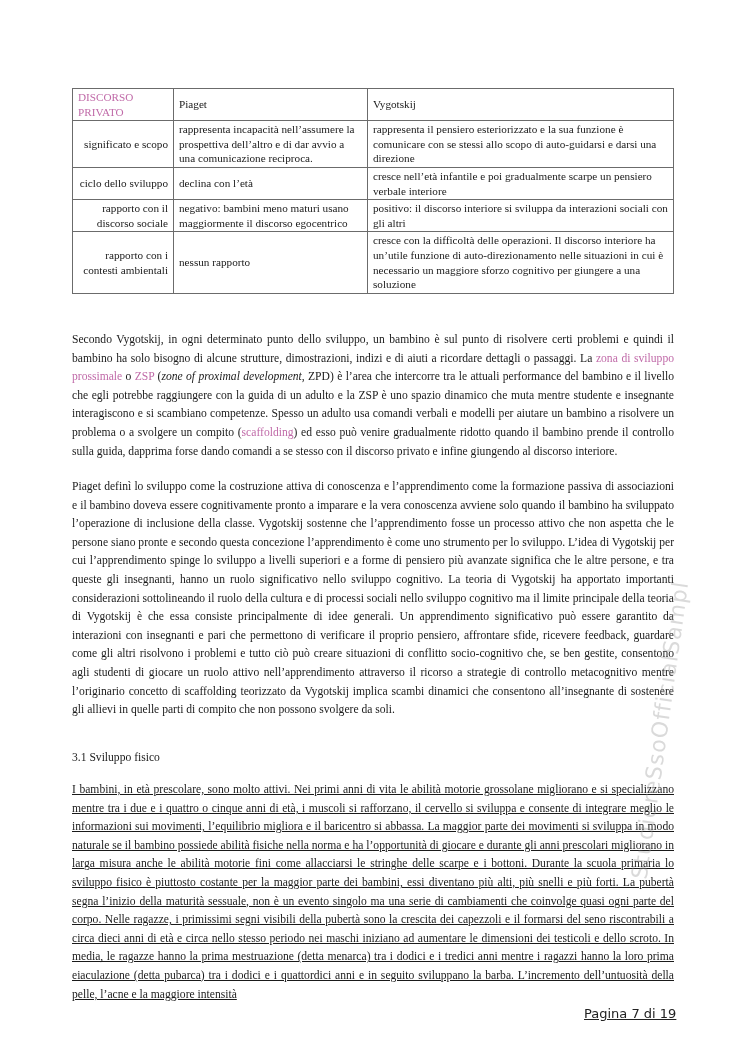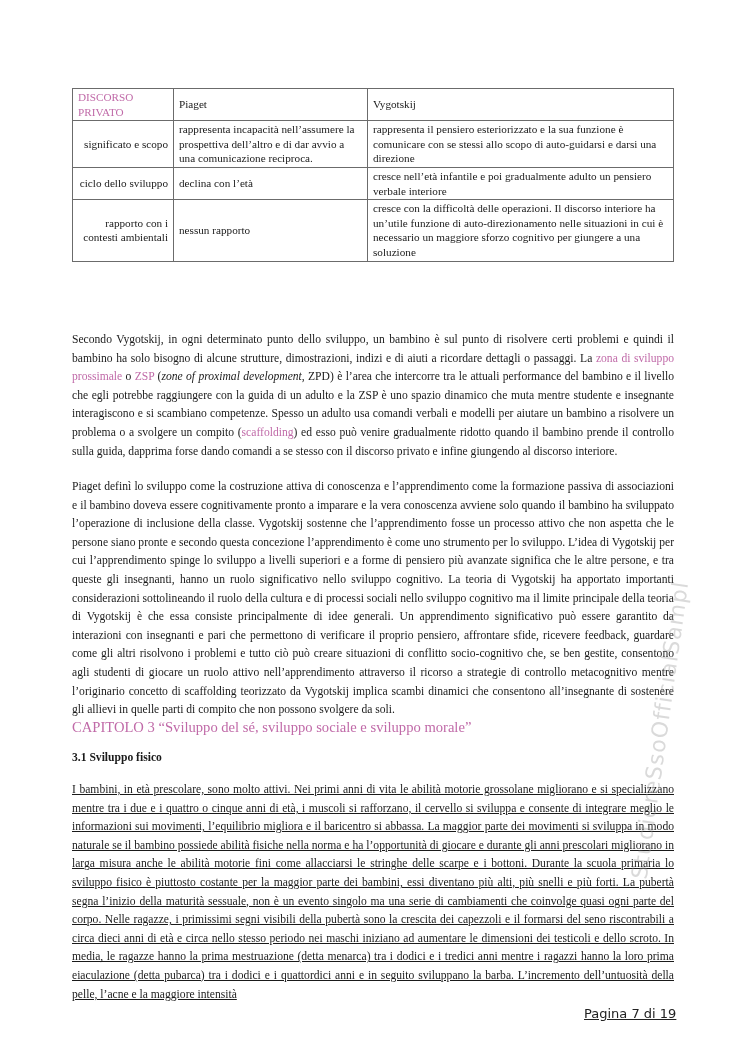--- a/index.html
+++ b/index.html
@@ -11,21 +11,21 @@
   table.cmp td.c1 { width: 90px; text-align: right; }
   table.cmp td.c2 { width: 183px; }
   table.cmp td.c3 { }
   table.cmp td.center { text-align: left; }
   .pink { color: #c06aa8; border-radius: 12px; }
   p.body { margin: 0; font-size: 11.6px; line-height: 18.6px; text-align: justify; }
   p.first { position: absolute; top: 243px; left: 0; width: 602px; }
   p.second { position: absolute; top: 390px; left: 0; width: 602px; }
   h2.chapter { position: absolute; top: 631px; left: 0; margin: 0; font-weight: normal;
                font-size: 14.6px; color: #c06aa8; }
-  h3.section { position: absolute; top: 663px; left: 0; margin: 0; font-weight: bold; font-size: 11.6px; }
+  h3.section { position: absolute; top: 663px; left: 0; margin: 0; font-weight: normal; font-size: 11.6px; }
   p.third { position: absolute; top: 693px; left: 0; width: 602px; text-decoration: underline; }
   .footer { position: absolute; left: 584px; top: 1006px; font-family: "DejaVu Sans", sans-serif;
             font-size: 13px; color: #222; text-decoration: underline; }
   .watermark { position: absolute; left: 640px; top: 470px; width: 40px; height: 520px; pointer-events: none; }
   .watermark span { position: absolute; left: 50%; top: 50%; transform: translate(-50%,-50%) rotate(-82deg);
                     white-space: nowrap; font-family: "DejaVu Sans", sans-serif; font-size: 22px;
                     color: rgba(150,150,150,0.35); letter-spacing: 1px; }
 </style>
 </head>
 <body>
@@ -39,35 +39,39 @@
       <td class="c3">Vygotskij</td>
     </tr>
     <tr>
       <td class="c1">significato e scopo</td>
       <td class="c2">rappresenta incapacità nell’assumere la prospettiva dell’altro e di dar avvio a una comunicazione reciproca.</td>
       <td class="c3">rappresenta il pensiero esteriorizzato e la sua funzione è comunicare con se stessi allo scopo  di auto-guidarsi e darsi una direzione</td>
     </tr>
     <tr>
       <td class="c1">ciclo dello sviluppo</td>
       <td class="c2 center">declina con l’età</td>
-      <td class="c3">cresce nell’età infantile e poi gradualmente adulto un pensiero verbale interiore</td>
+      <td class="c3">cresce nell’età infantile e poi gradualmente scarpe un pensiero verbale interiore</td>
+    </tr>
+    <tr>
+      <td class="c1">rapporto con il discorso sociale</td>
+      <td class="c2">negativo: bambini meno maturi usano maggiormente il discorso egocentrico</td>
+      <td class="c3">positivo: il discorso interiore si sviluppa da interazioni sociali con gli altri</td>
     </tr>
     <tr>
       <td class="c1">rapporto con i contesti ambientali</td>
       <td class="c2 center">nessun rapporto</td>
       <td class="c3">cresce con la difficoltà delle operazioni. Il discorso interiore ha un’utile funzione di auto-direzionamento nelle situazioni in cui è necessario un maggiore sforzo cognitivo per giungere a una soluzione</td>
     </tr>
   </tbody>
     </table>
 
   <p class="body first"><span>Secondo Vygotskij, in ogni determinato punto dello sviluppo, un bambino è sul punto di risolvere certi problemi e quindi il bambino ha solo bisogno di alcune strutture, dimostrazioni, indizi e di aiuti a ricordare dettagli o passaggi. La </span><span class="pink">zona di sviluppo prossimale</span><span> o </span><span class="pink">ZSP</span><span> (</span><i>zone of proximal development</i><span>, ZPD) è l’area che intercorre tra le attuali performance del bambino e il livello che egli potrebbe raggiungere con la guida di un adulto e la ZSP è uno spazio dinamico che muta mentre studente e insegnante interagiscono e si scambiano competenze. Spesso un adulto usa comandi verbali e modelli per aiutare un bambino a risolvere un problema o a svolgere un compito (</span><span class="pink">scaffolding</span><span>) ed esso può venire gradualmente ridotto quando il bambino prende il controllo sulla guida, dapprima forse dando comandi a se stesso con il discorso privato e infine giungendo al discorso interiore.</span></p>
 
   <p class="body second">Piaget definì lo sviluppo come la costruzione attiva di conoscenza e l’apprendimento come la formazione passiva di associazioni e il bambino doveva essere cognitivamente pronto a imparare e la vera conoscenza avviene solo quando il bambino ha sviluppato l’operazione di inclusione della classe. Vygotskij sostenne che l’apprendimento fosse un processo attivo che non aspetta che le persone siano pronte e secondo questa concezione l’apprendimento è come uno strumento per lo sviluppo. L’idea di Vygotskij per cui l’apprendimento spinge lo sviluppo a livelli superiori e a forme di pensiero più avanzate significa che le altre persone, e tra queste gli insegnanti, hanno un ruolo significativo nello sviluppo cognitivo. La teoria di Vygotskij ha apportato importanti considerazioni sottolineando il ruolo della cultura e di processi sociali nello sviluppo cognitivo ma il limite principale della teoria di Vygotskij è che essa consiste principalmente di idee generali. Un apprendimento significativo può essere garantito da interazioni con insegnanti e pari che permettono di verificare il proprio pensiero, affrontare sfide, ricevere feedback, guardare come gli altri risolvono i problemi e tutto ciò può creare situazioni di conflitto socio-cognitivo che, se ben gestite, consentono agli studenti di giocare un ruolo attivo nell’apprendimento attraverso il ricorso a strategie di controllo metacognitivo mentre l’originario concetto di scaffolding teorizzato da Vygotskij implica scambi dinamici che consentono all’insegnante di sostenere gli allievi in quelle parti di compito che non possono svolgere da soli.</p>
 
-  <h2 class="chapter">CAPITOLO 3 “Sviluppo del sé, sviluppo sociale e sviluppo morale”</h2>
   <h3 class="section">3.1 Sviluppo fisico</h3>
 
   <p class="body third">I bambini, in età prescolare, sono molto attivi. Nei primi anni di vita le abilità motorie grossolane migliorano e si specializzano mentre tra i due e i quattro o cinque anni di età, i muscoli si rafforzano, il cervello si sviluppa e consente di integrare meglio le informazioni sui movimenti, l’equilibrio migliora e il baricentro si abbassa. La maggior parte dei movimenti si sviluppa in modo naturale se il bambino possiede abilità fisiche nella norma e ha l’opportunità di giocare e durante gli anni prescolari migliorano in larga misura anche le abilità motorie fini come allacciarsi le stringhe delle scarpe e i bottoni. Durante la scuola primaria lo sviluppo fisico è piuttosto costante per la maggior parte dei bambini, essi diventano più alti, più snelli e più forti. La pubertà segna l’inizio della maturità sessuale, non è un evento singolo ma una serie di cambiamenti che coinvolge quasi ogni parte del corpo. Nelle ragazze, i primissimi segni visibili della pubertà sono la crescita dei capezzoli e il formarsi del seno riscontrabili a circa dieci anni di età e circa nello stesso periodo nei maschi iniziano ad aumentare le dimensioni dei testicoli e dello scroto. In media, le ragazze hanno la prima mestruazione (detta menarca) tra i dodici e i tredici anni mentre i ragazzi hanno la loro prima eiaculazione (detta pubarca) tra i dodici e i quattordici anni e in seguito sviluppano la barba. L’incremento dell’untuosità della pelle, l’acne e la maggiore intensità</p>
 </div>
 
 <div class="watermark">
     <span>StudiereSsoOfficialSampl</span>
   </div>
 
 <div class="footer">Pagina 7 di 19</div>

